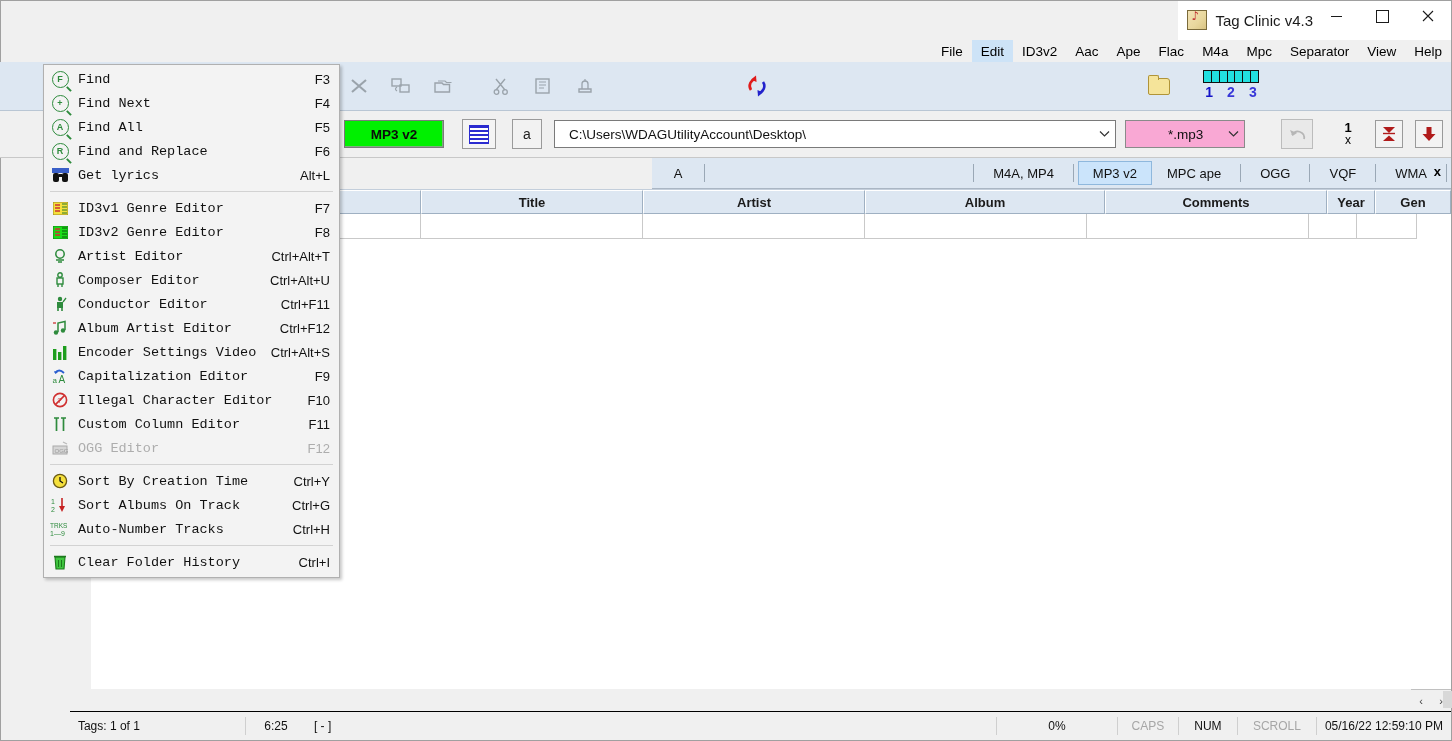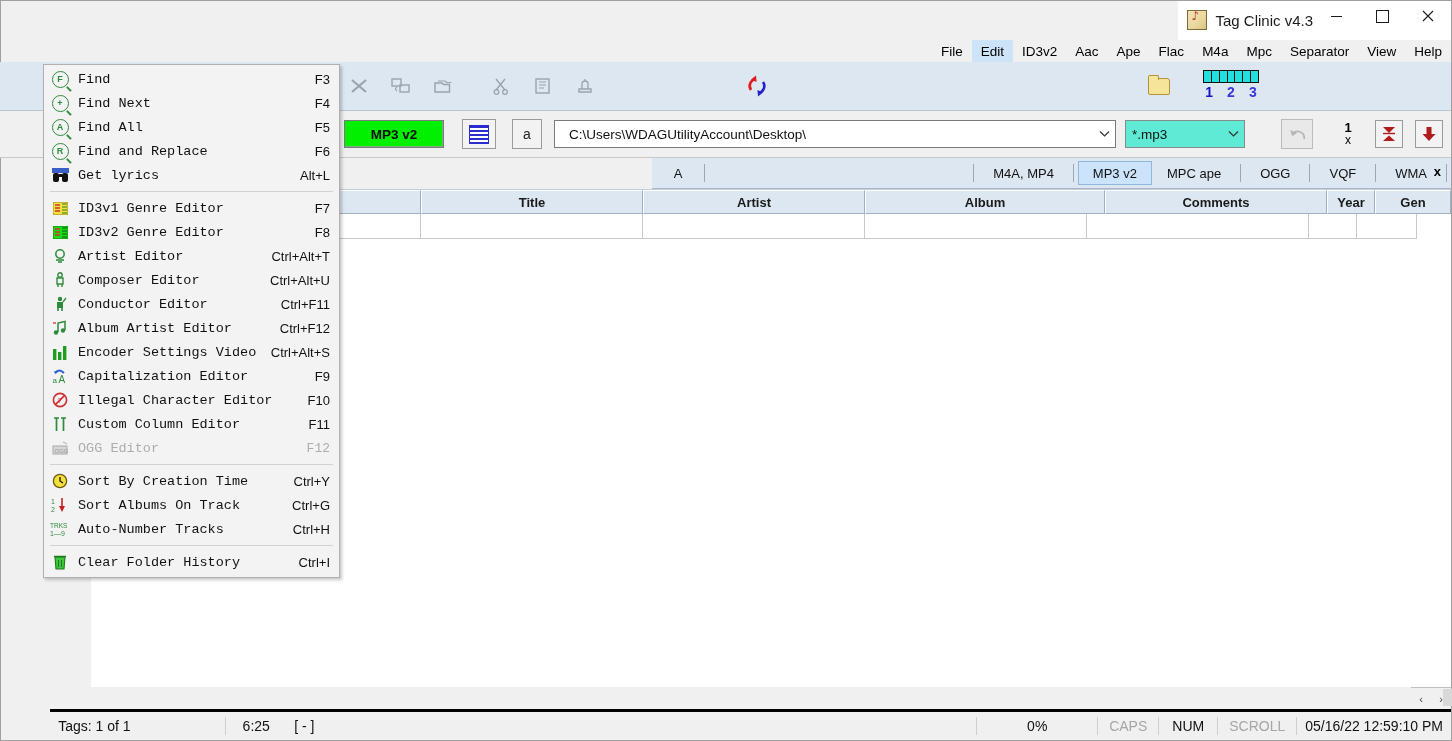--- a/index.html
+++ b/index.html
@@ -147,23 +147,24 @@
   }
   .path-text { flex: 1 1 auto; padding-left: 14px; font-size: 13.5px; color: #111; white-space: nowrap; overflow: hidden; }
   .combo-arrow {
     width: 22px; height: 26px;
     display: flex; align-items: center; justify-content: center;
     color: #333; font-size: 11px;
   }
   .mask-combo {
     margin-left: 9px;
     width: 120px; height: 28px;
-    background: #5eead4; border: 1px solid #8a8a8a;
+    background: #f9a8d4; border: 1px solid #8a8a8a;
     display: flex; align-items: center;
     box-sizing: border-box;
+    padding-left: 36px;
   }
   .mask-text { flex: 1 1 auto; padding-left: 6px; font-size: 13.5px; color: #111; }
   .undo-btn {
     margin-left: 36px;
     width: 32px; height: 30px;
     border: 1px solid #bcbcbc; background: #e9e9e9;
     display: flex; align-items: center; justify-content: center;
     color: #b0b0b0; font-size: 17px; box-sizing: border-box;
   }
   .xcount {
@@ -274,23 +275,23 @@
     width: 20px; height: 19px;
     display:flex; align-items:center; justify-content:center;
     font-size: 11px; color: #444;
   }
   .sc-track { flex: 1 1 auto; height: 19px; background: #f0f0f0; position: relative; }
   .sc-thumb { position: absolute; left: 12px; top: 0; width: 22px; height: 17px; background: #d8d8d8; }
 
   
   .statusbar {
     height: 28px; background: #f0f0f0;
-    border-top: 3px solid #000000;
+    border-top: 1px solid #000000;
     display: flex; align-items: center;
-    font-size: 14px; color: #111;
+    font-size: 12px; color: #111;
     flex: 0 0 auto;
   }
   .st-cell { display: flex; align-items: center; height: 20px; padding: 0 8px; box-sizing: border-box; }
   .st-sep { width: 1px; height: 18px; background: #cfcfcf; }
   .dim { color: #a6a6a6; }
 
   
   .dropdown {
     position: absolute;
     left: 42px; top: 63px;
@@ -309,21 +310,21 @@
   }
   .mrow.disabled { color: #adadad; }
   .micon {
     width: 22px; height: 18px; margin-right: 7px;
     display: flex; align-items: center; justify-content: center;
     flex: 0 0 auto;
     font-size: 13px;
   }
   .mlabel { flex: 1 1 auto; white-space: nowrap; font-family: Liberation Mono, monospace; }
   .maccel { font-size: 13px; color: #111; margin-left: 8px; white-space: nowrap; }
-  .mrow.disabled .maccel { color: #adadad; font-family: Liberation Mono, monospace; }
+  .mrow.disabled .maccel { color: #adadad; }
   .msep { height: 1px; background: #d2d2d2; margin: 4px 6px 4px 6px; }
   .circ {
     width: 15px; height: 15px; border: 1.6px solid #2e8b3d; border-radius: 50%;
     display: flex; align-items: center; justify-content: center;
     font-size: 9px; color: #2e8b3d; font-weight: bold; position: relative;
   }
   .circ:after {
     content:""; position: absolute; right: -4px; bottom: -3px;
     width: 6px; height: 1.8px; background: #2e8b3d; transform: rotate(45deg);
   }

